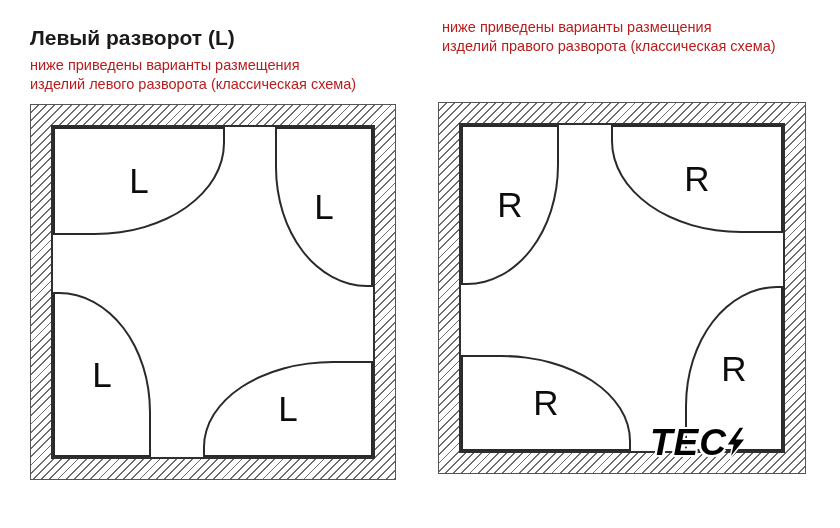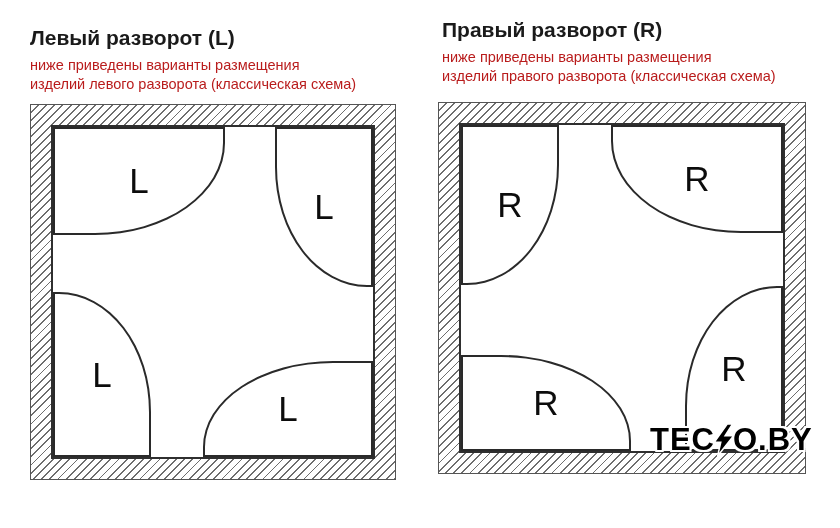--- a/index.html
+++ b/index.html
@@ -33,39 +33,38 @@
   .L-br{right:0;bottom:0;width:170px;height:96px;border-top-left-radius:130px 86px;}
 
   
   .R-tl{left:0;top:0;width:98px;height:160px;border-bottom-right-radius:92px 120px;}
   .R-tr{right:0;top:0;width:172px;height:108px;border-bottom-left-radius:130px 92px;}
   .R-bl{left:0;bottom:0;width:170px;height:96px;border-top-right-radius:130px 86px;}
   .R-br{right:0;bottom:0;width:98px;height:165px;border-top-left-radius:92px 120px;}
 
   .logo{
     position:absolute;left:650px;top:422px;z-index:5;
-    font-weight:800;font-size:31px;letter-spacing:1px;color:#000;
+    font-style:italic;font-weight:800;font-size:37px;letter-spacing:1px;color:#000;
     white-space:nowrap;display:flex;align-items:center;
     text-shadow:-2px -2px 0 #fff,2px -2px 0 #fff,-2px 2px 0 #fff,2px 2px 0 #fff,0 -2px 0 #fff,0 2px 0 #fff,-2px 0 0 #fff,2px 0 0 #fff;
   }
   .bolt{width:20px;height:32px;margin:0 -1px;display:inline-block;}
 </style>
 </head>
 <body>
 
 <div class="panel-header" style="left:30px;top:10px;margin-top:16px;">
   <div class="panel-title">Левый разворот (L)</div>
   <div class="panel-subtitle">
     <div>ниже приведены варианты размещения</div>
     <div>изделий левого разворота (классическая схема)</div>
   </div>
 </div>
 
 <div class="panel-header" style="left:442px;top:18px;">
-  <div class="panel-title">Правый разворот (R)</div>
   <div class="panel-subtitle">
     <div>ниже приведены варианты размещения</div>
     <div>изделий правого разворота (классическая схема)</div>
   </div>
 </div>
 
 <div class="room" style="left:30px;top:104px;width:366px;height:376px;">
   <div class="interior">
     <div class="tray L-tl">
       <span class="tray-label">L</span>
@@ -97,14 +96,13 @@
       <span class="tray-label">R</span>
     </div>
   </div>
 </div>
 
 <div class="logo">
   <span>TEC</span>
     <svg class="bolt" viewBox="0 0 18 30">
       <polygon points="12,0 0,17 6,17 3,30 18,11 10,11 17,0" fill="#000" stroke="#fff" stroke-width="1.4"></polygon>
     </svg>
-    <span>O.BY</span>
 </div>
 
 </body></html>

